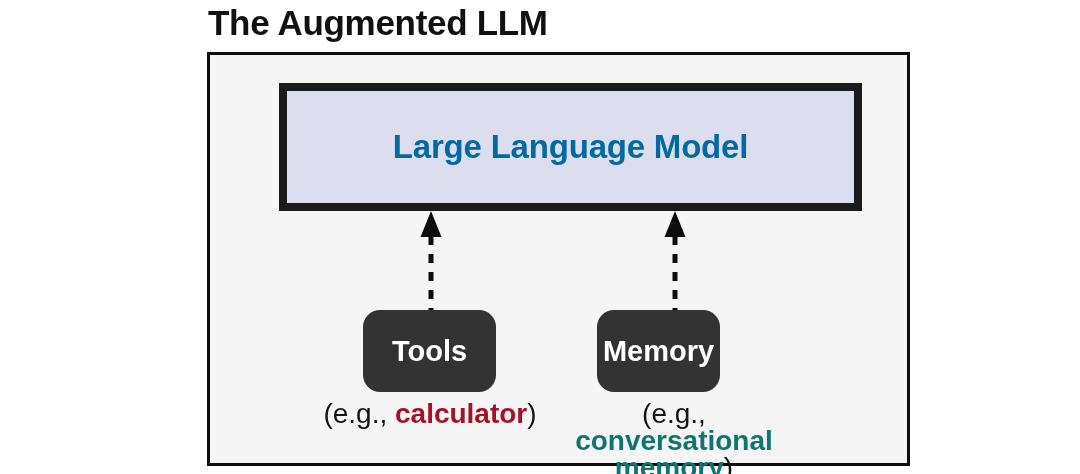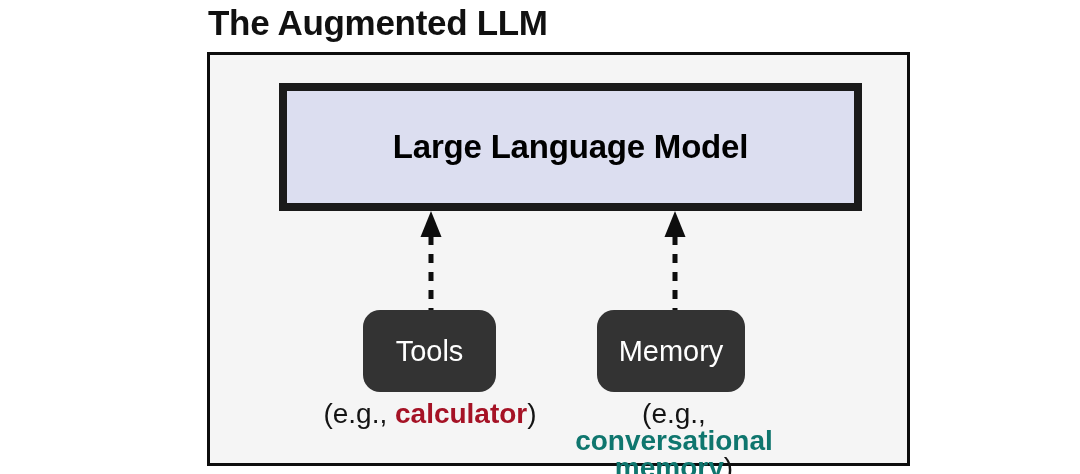--- a/index.html
+++ b/index.html
@@ -50,21 +50,21 @@
     box-sizing: border-box;
     border: 8px solid #1a1a1a;
     background: #dcdef0;
     display: flex;
     align-items: center;
     justify-content: center;
   }
   #llm-box .llm-label {
     font-size: 33px;
     font-weight: bold;
-    color: #000000;
+    color: #0369a1;
     letter-spacing: -0.2px;
     white-space: nowrap;
   }
 
   
   .arrow-connector {
     position: absolute;
     top: 155px;
     width: 26px;
     height: 152px;
@@ -80,25 +80,25 @@
     height: 82px;
     background: #333333;
     border-radius: 17px;
     display: flex;
     align-items: center;
     justify-content: center;
   }
   .capability-box .cap-label {
     font-size: 29px;
     color: #ffffff;
-    font-weight: normal;
+    font-weight: bold;
     white-space: nowrap;
   }
   #box-tools  { left: 153px; width: 133px; }
-  #box-memory { left: 387px; width: 148px; align-items: center; }
+  #box-memory { left: 387px; width: 123px; align-items: center; }
 
   
   .caption {
     position: absolute;
     top: 345px;
     font-size: 28px;
     color: #141414;
     text-align: center;
     line-height: 27px;
   }

